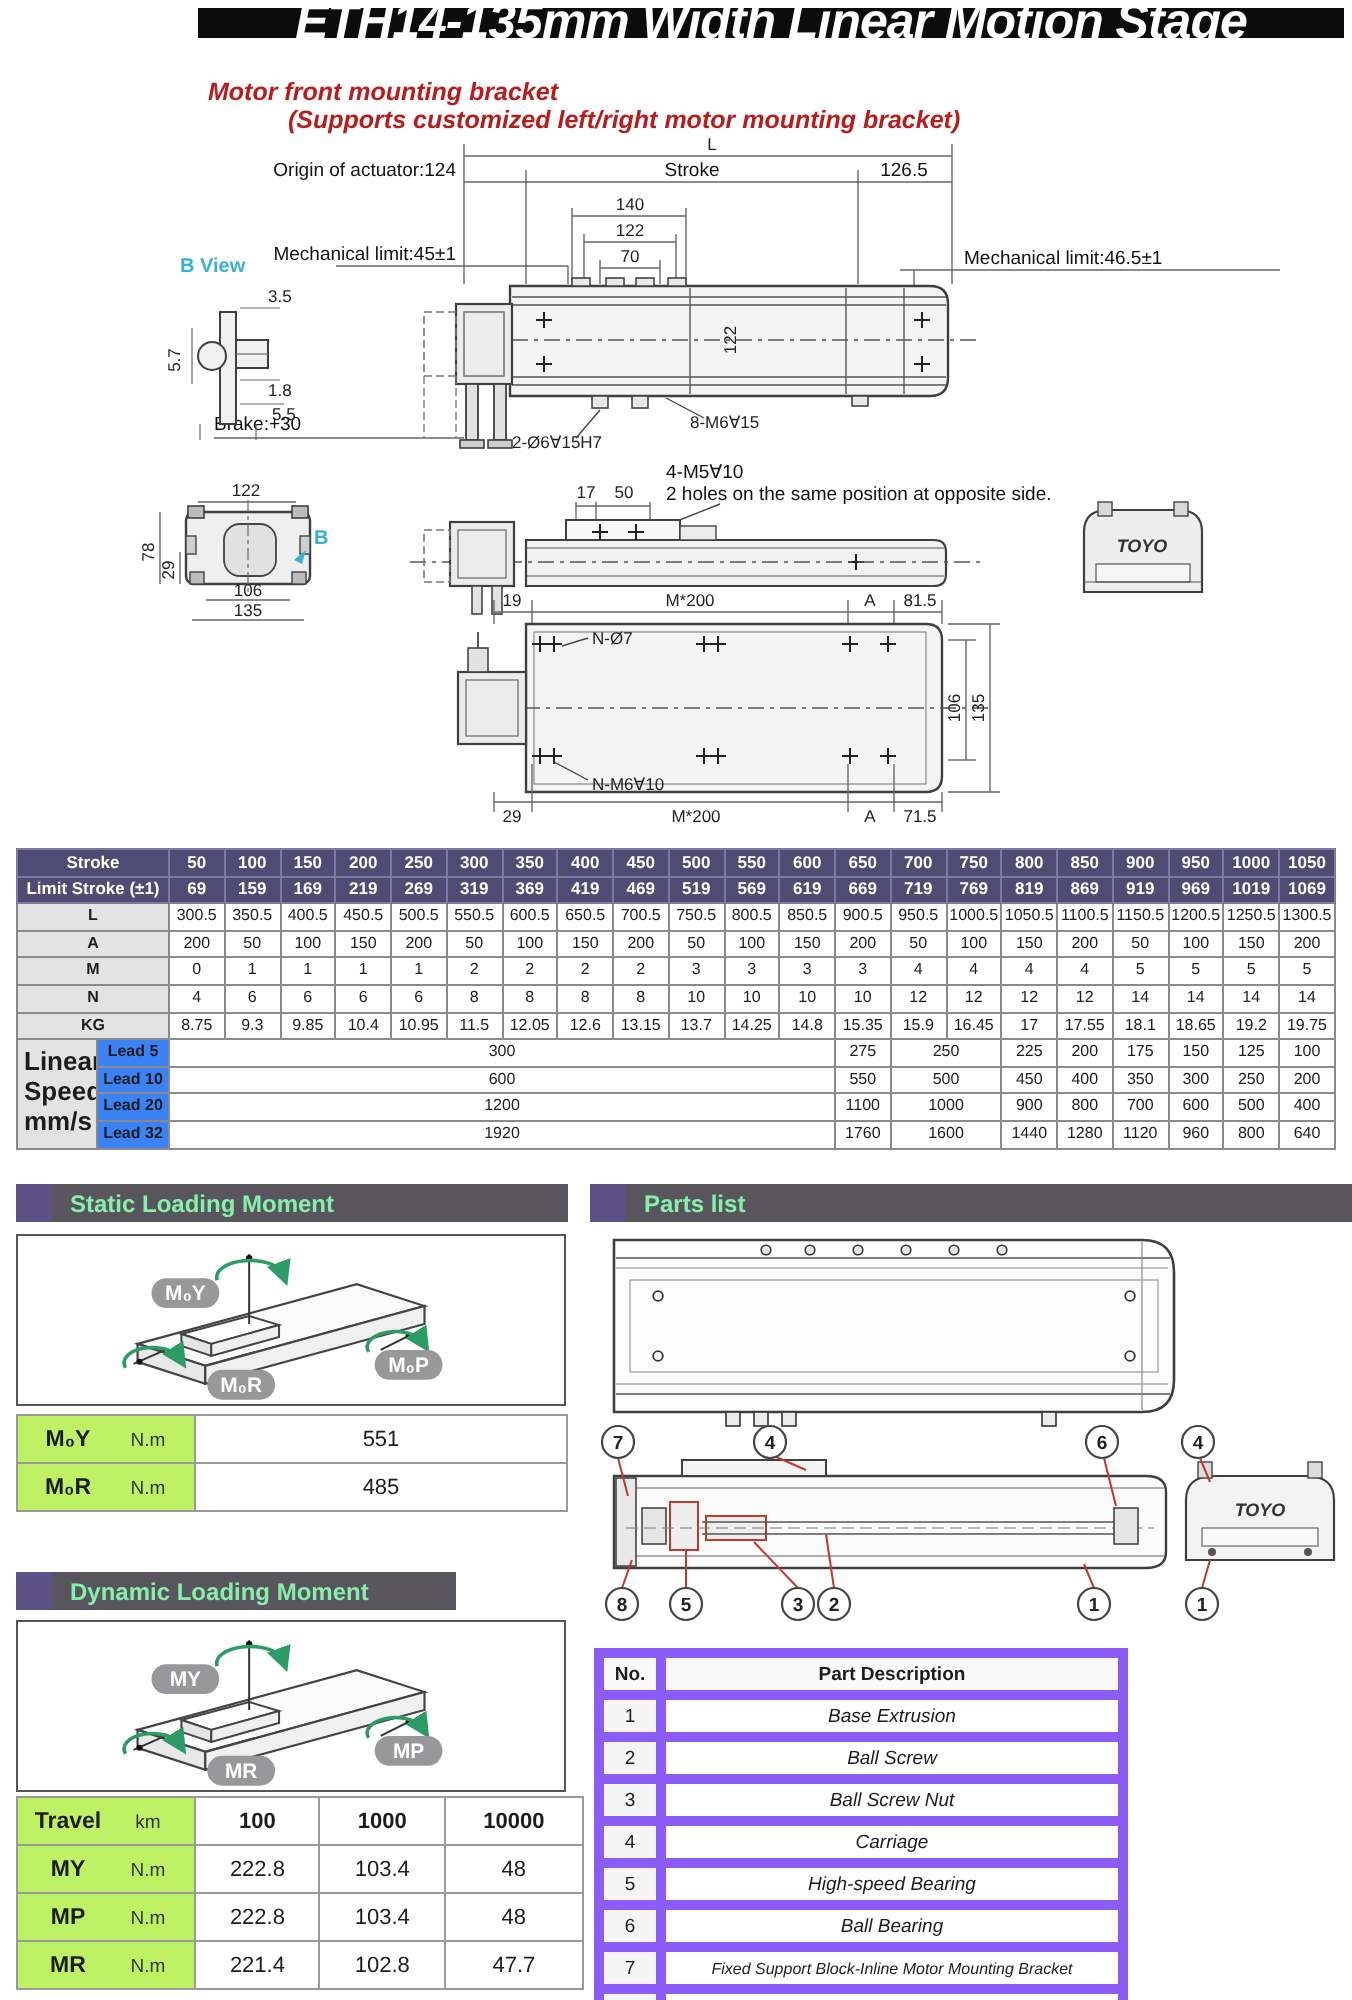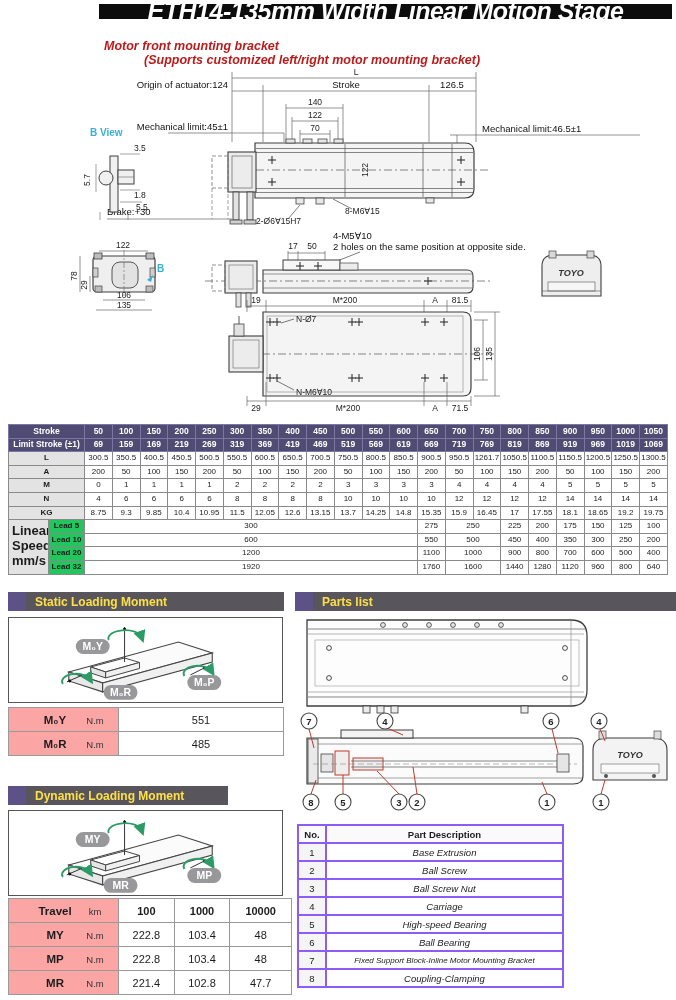--- a/index.html
+++ b/index.html
@@ -13,40 +13,40 @@
     font-size:25px;letter-spacing:-.5px;white-space:nowrap;}
   .subtitle{left:104px;font-style:italic;font-weight:bold;font-size:12.5px;color:#b91c1c;white-space:nowrap;}
 
   
   table.spec{border-collapse:collapse;table-layout:fixed;width:660px;font-size:8px;border:1.5px solid #3f3f3f;}
   table.spec th,table.spec td{border:1px solid #8a8a8a;text-align:center;padding:0;height:12.6px;
     line-height:1.05;overflow:hidden;white-space:nowrap;}
   table.spec tr.hd th{background:#4f4b72;color:#fff;font-weight:bold;font-size:8.5px;border-color:#7b77a0;}
   table.spec td.lbl{background:#e3e3e3;font-weight:bold;}
   table.spec td.grp{background:#e3e3e3;font-weight:bold;font-size:13px;text-align:left;padding-left:3px;line-height:1.15;}
-  table.spec td.lead{background:#22c55e;font-weight:bold;}
+  table.spec td.lead{background:#3b82f6;font-weight:bold;}
 
   
   .bar{height:19px;background:#58565c;display:flex;align-items:center;}
   .bar .accent{width:18px;height:19px;background:#5c5287;flex:0 0 auto;}
-  .bar .txt{color:#fde047;font-weight:bold;font-size:12px;padding-left:9px;white-space:nowrap;}
+  .bar .txt{color:#86efac;font-weight:bold;font-size:12px;padding-left:9px;white-space:nowrap;}
 
   .diagram-box{border:1.5px solid #555;background:#fff;}
 
   
   table.moment{border-collapse:collapse;width:100%;border:1.5px solid #666;font-size:11px;}
   table.moment td{border:1px solid #9a9a9a;height:23px;padding:0;text-align:center;}
-  table.moment td.mlab{background:#fca5a5;width:88px;padding-left:21px;}
+  table.moment td.mlab{background:#bef264;width:88px;}
   table.moment td.mlab .ml{font-weight:bold;font-size:11.5px;display:inline-block;width:42px;}
   table.moment td.mlab .mu{font-size:9.5px;color:#333;display:inline-block;width:38px;}
   table.moment td.hval{font-weight:bold;}
 
   
   table.parts{border-collapse:collapse;width:100%;border:1.2px solid #555;font-size:9.5px;}
-  table.parts th,table.parts td{border:2px solid #8b5cf6;height:16px;padding:0 3px;}
+  table.parts th,table.parts td{border:5px solid #8b5cf6;height:16px;padding:0 3px;}
   table.parts th{font-weight:bold;background:#fafafa;}
   table.parts td.no{width:20px;text-align:center;background:#f5f5f5;}
   table.parts td.desc{text-align:center;font-style:italic;}
   table.parts td.desc.small{font-size:8px;}
 
   svg text{font-family:"Liberation Sans","DejaVu Sans",sans-serif;}
   .dimtxt{font-size:8.5px;fill:#222;}
   .notetxt{font-size:9.5px;fill:#111;}
   .cyantxt{font-size:10px;fill:#3ab0d5;font-weight:bold;}
 </style>
@@ -378,21 +378,21 @@
             <td>500.5</td>
             <td>550.5</td>
             <td>600.5</td>
             <td>650.5</td>
             <td>700.5</td>
             <td>750.5</td>
             <td>800.5</td>
             <td>850.5</td>
             <td>900.5</td>
             <td>950.5</td>
-            <td>1261.7</td>
+            <td>1000.5</td>
             <td>1050.5</td>
             <td>1100.5</td>
             <td>1150.5</td>
             <td>1200.5</td>
             <td>1250.5</td>
             <td>1300.5</td>
           </tr>
           <tr>
             <td class="lbl" colspan="2">A</td>
             <td>200</td>

